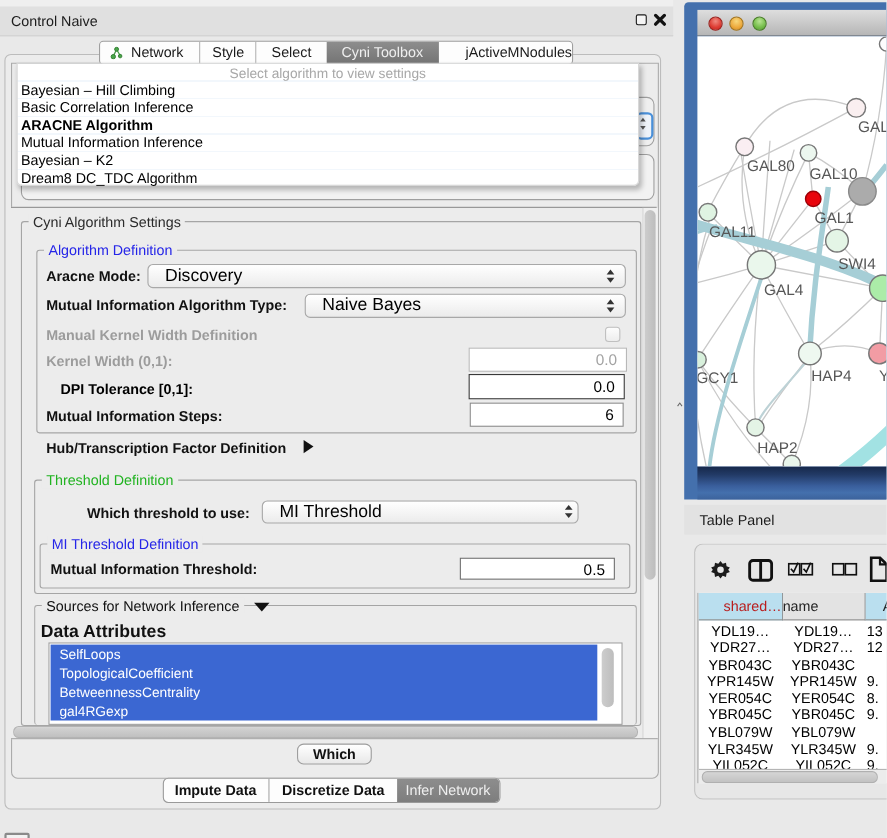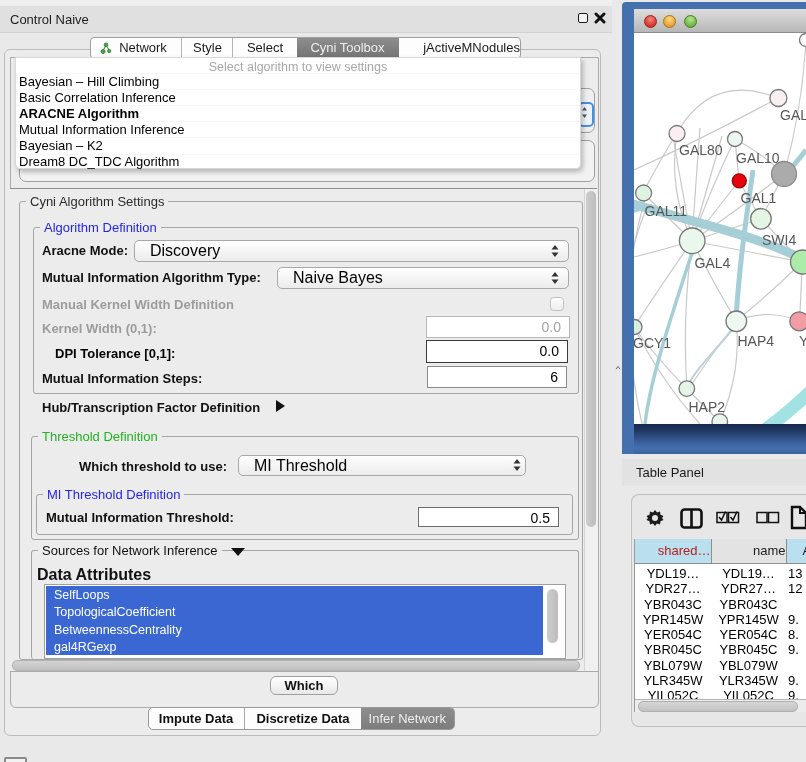--- a/index.html
+++ b/index.html
@@ -254,21 +254,21 @@
   <rect x="1" y="1.5" width="10" height="10" fill="none" stroke="#111" stroke-width="1.5"></rect>
   <rect x="12.5" y="1.5" width="10" height="10" fill="none" stroke="#111" stroke-width="1.5"></rect>
 </svg>
 <svg class="abs" style="left:790px;top:505px;" width="18" height="25" viewBox="0 0 18 25">
   <path d="M2 2 L10 2 L16 8 L16 23 L2 23 Z" fill="none" stroke="#111" stroke-width="2.4"></path>
   <path d="M10 2 L10 8 L16 8" fill="none" stroke="#111" stroke-width="2"></path>
 </svg>
 
 <div class="abs" style="left:634px;top:539px;width:172px;height:173px;background:#fff;border-left:1px solid #9a9a9a;overflow:hidden;">
   <div class="abs" style="left:0;top:0;width:75.5px;height:23.5px;background:#badfef;border-bottom:1px solid #8f8f8f;border-right:1px solid #8f8f8f;font-size:13px;color:#b91c1c;text-align:right;line-height:23px;">shared…</div>
-  <div class="abs" style="left:76.5px;top:0;width:74px;height:23.5px;background:#e3e3e3;border-bottom:1px solid #8f8f8f;border-right:1px solid #8f8f8f;font-size:13px;color:#222;text-align:right;line-height:23px;">name</div>
+  <div class="abs" style="left:76.5px;top:0;width:74px;height:23.5px;background:#e3e3e3;border-bottom:1px solid #8f8f8f;border-right:1px solid #8f8f8f;font-size:13px;color:#222;text-align:left;line-height:23px;">name</div>
   <div class="abs" style="left:151.5px;top:0;width:21px;height:23.5px;background:#badfef;border-bottom:1px solid #8f8f8f;font-size:13px;color:#222;line-height:23px;"><span style="margin-left:16px;">A</span></div>
   <div class="abs" style="left:0;top:27px;width:76px;font-size:13px;color:#000;line-height:15.3px;text-align:center;">YDL19…<br>YDR27…<br>YBR043C<br>YPR145W<br>YER054C<br>YBR045C<br>YBL079W<br>YLR345W<br>YIL052C</div>
   <div class="abs" style="left:76px;top:27px;width:75px;font-size:13px;color:#000;line-height:15.3px;text-align:center;">YDL19…<br>YDR27…<br>YBR043C<br>YPR145W<br>YER054C<br>YBR045C<br>YBL079W<br>YLR345W<br>YIL052C</div>
   <div class="abs" style="left:153px;top:27px;width:20px;font-size:13px;color:#000;line-height:15.3px;">13<br>12<br>&nbsp;<br>9.<br>8.<br>9.<br>&nbsp;<br>9.<br>9.</div>
 
   <div class="abs" style="left:0;top:160px;width:172px;height:13px;background:#ececec;border-top:1px solid #b5b5b5;"></div>
   <div class="abs" style="left:3px;top:161.5px;width:158px;height:9.5px;background:linear-gradient(#d6d6d6,#c2c2c2);border:1px solid #b0b0b0;border-radius:5px;"></div>
 </div>
 
 <style>

